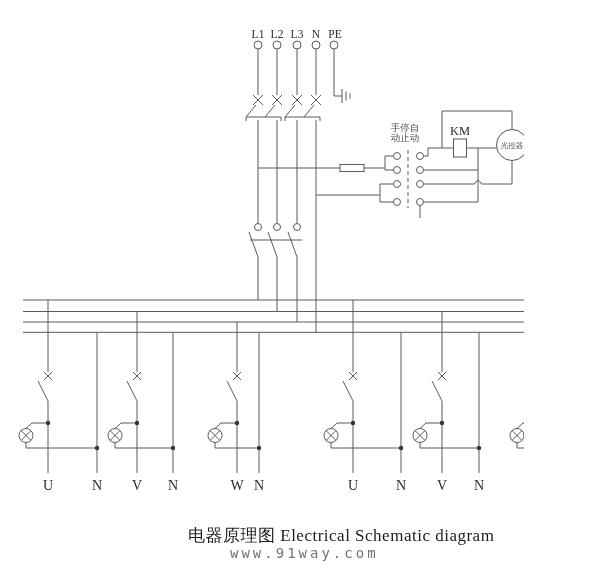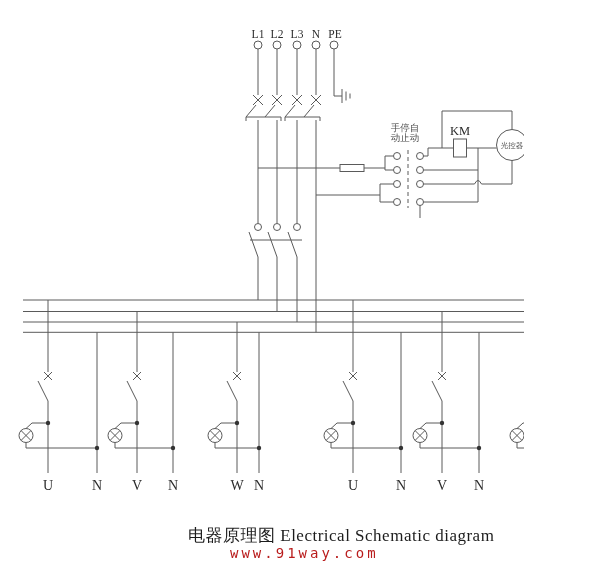--- a/index.html
+++ b/index.html
@@ -16,21 +16,21 @@
   .lbl-term{font-size:14px;}
   .lbl-km{font-size:12.5px;}
   .lbl-sel{font-size:9.5px;fill:#4a4a4a;font-family:"DejaVu Sans",sans-serif;}
   .lbl-pc{font-size:7.5px;fill:#4a4a4a;font-family:"DejaVu Sans",sans-serif;}
   .caption{
     position:absolute;left:188px;top:524px;width:420px;
     font-size:17px;color:#1c1c1c;letter-spacing:0.5px;white-space:nowrap;
     font-family:"Liberation Serif","DejaVu Serif",serif;
   }
   .watermark{
-    position:absolute;left:230px;top:545px;font-size:14px;color:#b91c1c;
+    position:absolute;left:230px;top:545px;font-size:14px;color:#737373;
     letter-spacing:3px;font-family:"DejaVu Sans Mono",monospace;white-space:nowrap;
   }
 </style>
 </head>
 <body>
 
 <div id="stage">
   <svg width="600" height="569" viewBox="0 0 600 569">
 
     <g>

